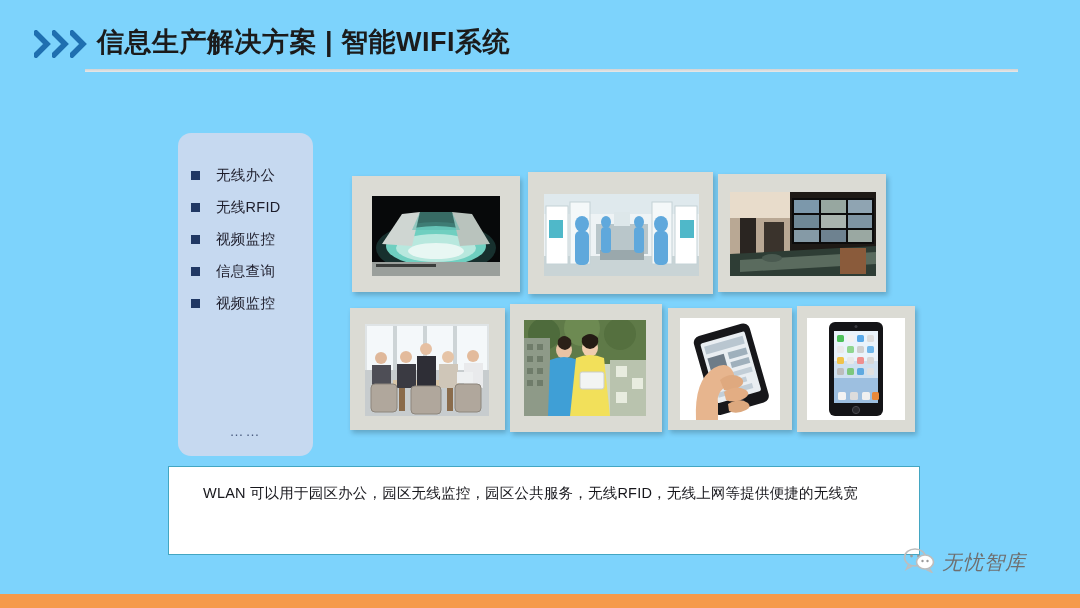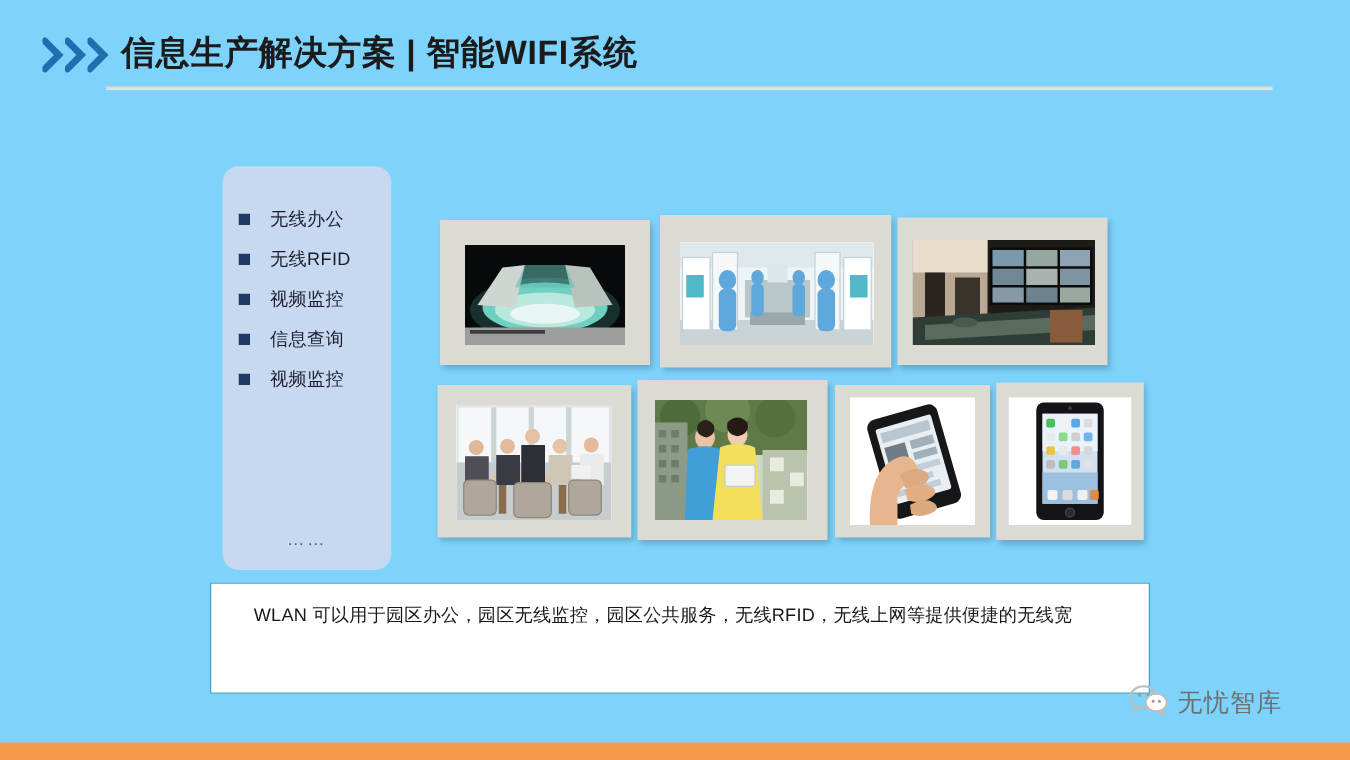--- a/index.html
+++ b/index.html
@@ -68,21 +68,21 @@
     position:absolute;left:168px;top:466px;width:750px;height:87px;
     border:1.6px solid #43a6c2;background:#ffffff;
   }
   .caption p{
     margin:0;color:#17171c;font-size:14.5px;line-height:34px;
     padding:9px 0 0 34px;letter-spacing:.2px;
   }
 
   
   .watermark{position:absolute;left:903px;top:545px;height:34px;display:flex;align-items:center;gap:7px;}
-  .wm-text{font-size:20px;color:#6f6f6f;letter-spacing:1px;font-weight:500;}
+  .wm-text{font-size:20px;color:#6f6f6f;letter-spacing:1px;font-weight:500;font-style:italic;}
 
   
   .bottombar{position:absolute;left:0;top:594px;width:1080px;height:14px;background:#f59a4b;}
 </style>
 </head>
 <body>
 
 <div class="slide">
 
   <div class="header">

